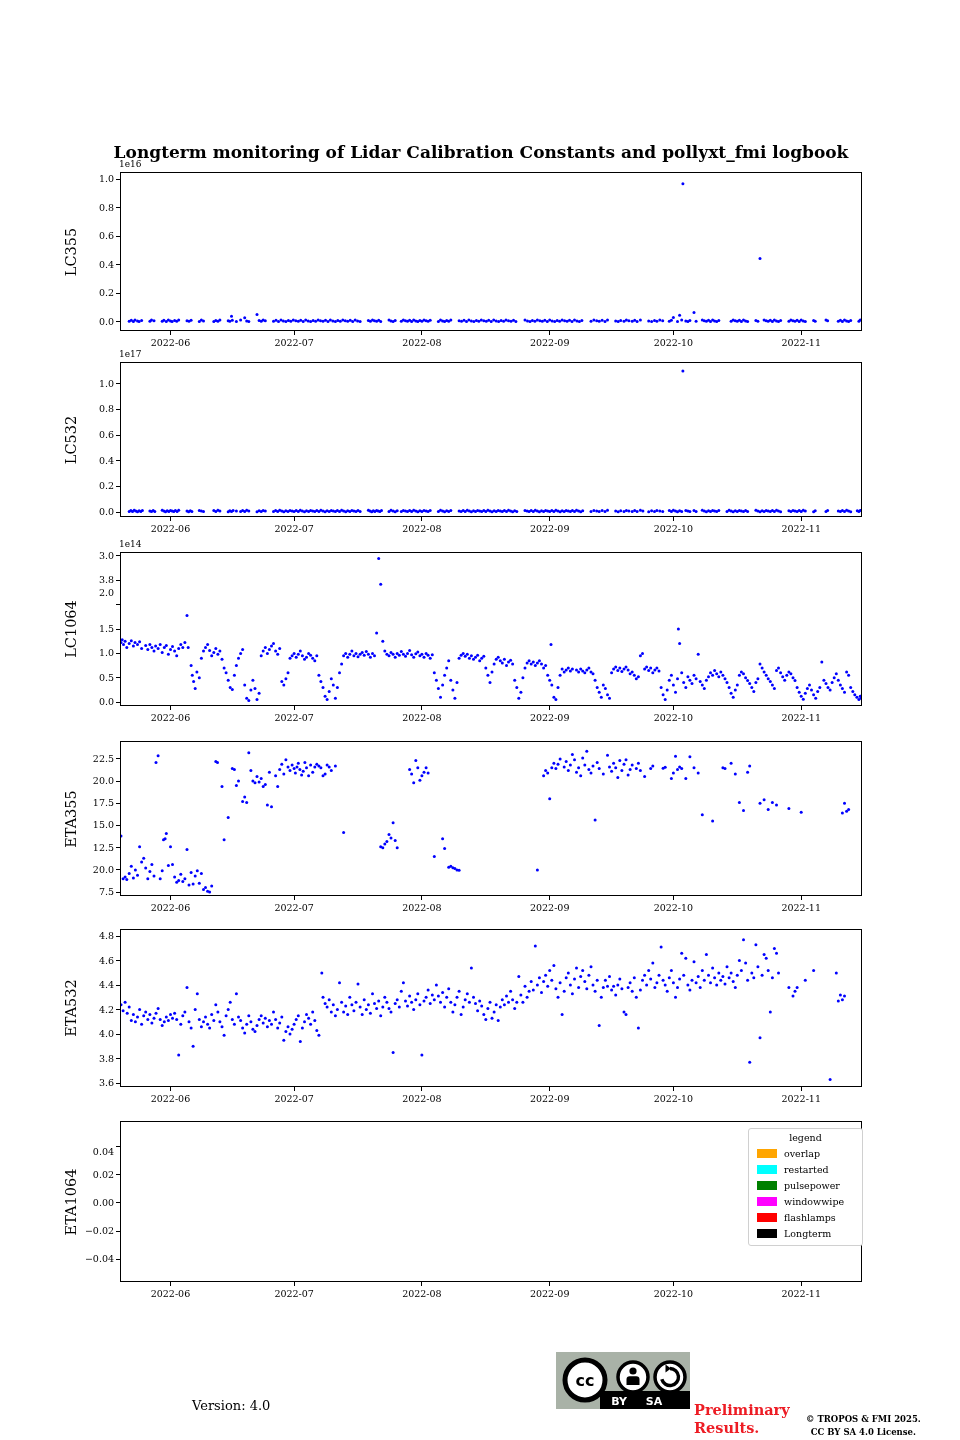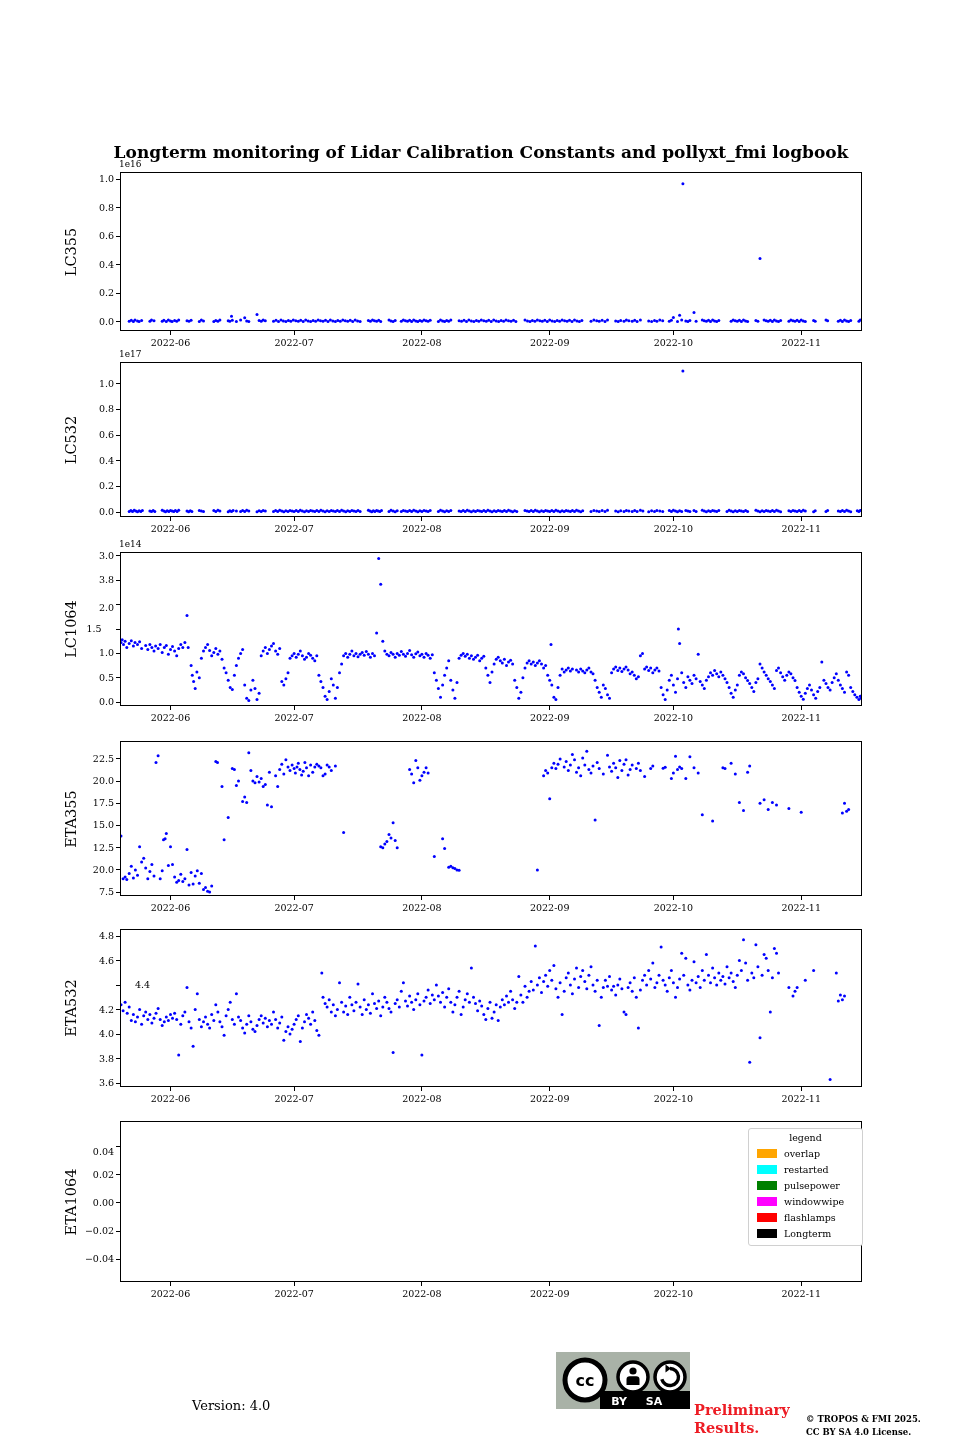--- a/index.html
+++ b/index.html
@@ -26,21 +26,21 @@
   #xlabel{position:absolute;left:120px;width:742px;top:1297px;text-align:center;font-size:14px;}
   #legend{position:absolute;left:748px;top:1128px;width:113px;background:#fff;
           border:1px solid #d0d0d0;border-radius:3px;font-size:9.5px;padding:3px 0 4px 0;}
   #legend .lg-title{text-align:center;margin-bottom:2px;}
   .lg-row{display:flex;align-items:center;height:16px;padding-left:8px;}
   .lg-swatch{width:20px;height:9px;margin-right:7px;flex:0 0 auto;}
   #version{position:absolute;left:192px;top:1398px;font-size:13px;}
   #badge{position:absolute;left:556px;top:1352px;}
   #prelim{position:absolute;left:694px;top:1401px;font-size:14.5px;font-weight:bold;
           color:#ed1c24;line-height:1.25;}
-  #copyright{position:absolute;left:806px;top:1413px;font-size:8.5px;font-weight:bold;line-height:1.55;}
+  #copyright{position:absolute;left:806px;top:1413px;font-size:8.5px;font-weight:bold;line-height:1.55;text-align:center;}
 </style>
 </head>
 <body>
 
 <div id="fig">
   <div id="title">Longterm monitoring of Lidar Calibration Constants and pollyxt_fmi logbook</div>
 
   <div class="plot" id="p0">
     <div class="ylab-wrap">
         <span class="ylab">LC355</span>
@@ -637,23 +637,23 @@
         <span class="ylab">LC1064</span>
       </div>
     <div class="offset-label">1e14</div>
   <div class="ytick-line" style="top: 148.577px;"></div>
       <div class="ytick-label" style="top: 144.077px;">0.0</div>
       <div class="ytick-line" style="top: 124.218px;"></div>
       <div class="ytick-label" style="top: 119.718px;">0.5</div>
       <div class="ytick-line" style="top: 99.859px;"></div>
       <div class="ytick-label" style="top: 95.359px;">1.0</div>
       <div class="ytick-line" style="top: 75.5px;"></div>
-      <div class="ytick-label" style="top: 71px; text-align: center;">1.5</div>
+      <div class="ytick-label" style="top: 71px;">1.5</div>
       <div class="ytick-line" style="top: 51.141px;"></div>
-      <div class="ytick-label" style="top: 50px;">2.0</div>
+      <div class="ytick-label" style="top: 35px;">2.0</div>
       <div class="ytick-line" style="top: 26.7821px;"></div>
       <div class="ytick-label" style="top: 22.2821px;">3.8</div>
       <div class="ytick-line" style="top: 2.42308px;"></div>
       <div class="ytick-label" style="top: -2.07692px;">3.0</div>
       <div class="xtick-line" style="left: 48.9708px;"></div>
       <div class="xtick-label" style="left: 19.4708px;">2022-06</div>
       <div class="xtick-line" style="left: 172.648px;"></div>
       <div class="xtick-label" style="left: 143.148px;">2022-07</div>
       <div class="xtick-line" style="left: 300.447px;"></div>
       <div class="xtick-label" style="left: 270.947px;">2022-08</div>
@@ -1279,21 +1279,21 @@
       </div>
   <div class="ytick-line" style="top: 152.561px;"></div>
       <div class="ytick-label" style="top: 148.061px;">3.6</div>
       <div class="ytick-line" style="top: 128.071px;"></div>
       <div class="ytick-label" style="top: 123.571px;">3.8</div>
       <div class="ytick-line" style="top: 103.582px;"></div>
       <div class="ytick-label" style="top: 99.0816px;">4.0</div>
       <div class="ytick-line" style="top: 79.0918px;"></div>
       <div class="ytick-label" style="top: 74.5918px;">4.2</div>
       <div class="ytick-line" style="top: 54.602px;"></div>
-      <div class="ytick-label" style="top: 50.102px; padding-left: 36px;">4.4</div>
+      <div class="ytick-label" style="top: 50.102px;">4.4</div>
       <div class="ytick-line" style="top: 30.1122px;"></div>
       <div class="ytick-label" style="top: 25.6122px;">4.6</div>
       <div class="ytick-line" style="top: 5.62245px;"></div>
       <div class="ytick-label" style="top: 1.12245px;">4.8</div>
       <div class="xtick-line" style="left: 48.9708px;"></div>
       <div class="xtick-label" style="left: 19.4708px;">2022-06</div>
       <div class="xtick-line" style="left: 172.648px;"></div>
       <div class="xtick-label" style="left: 143.148px;">2022-07</div>
       <div class="xtick-line" style="left: 300.447px;"></div>
       <div class="xtick-label" style="left: 270.947px;">2022-08</div>

